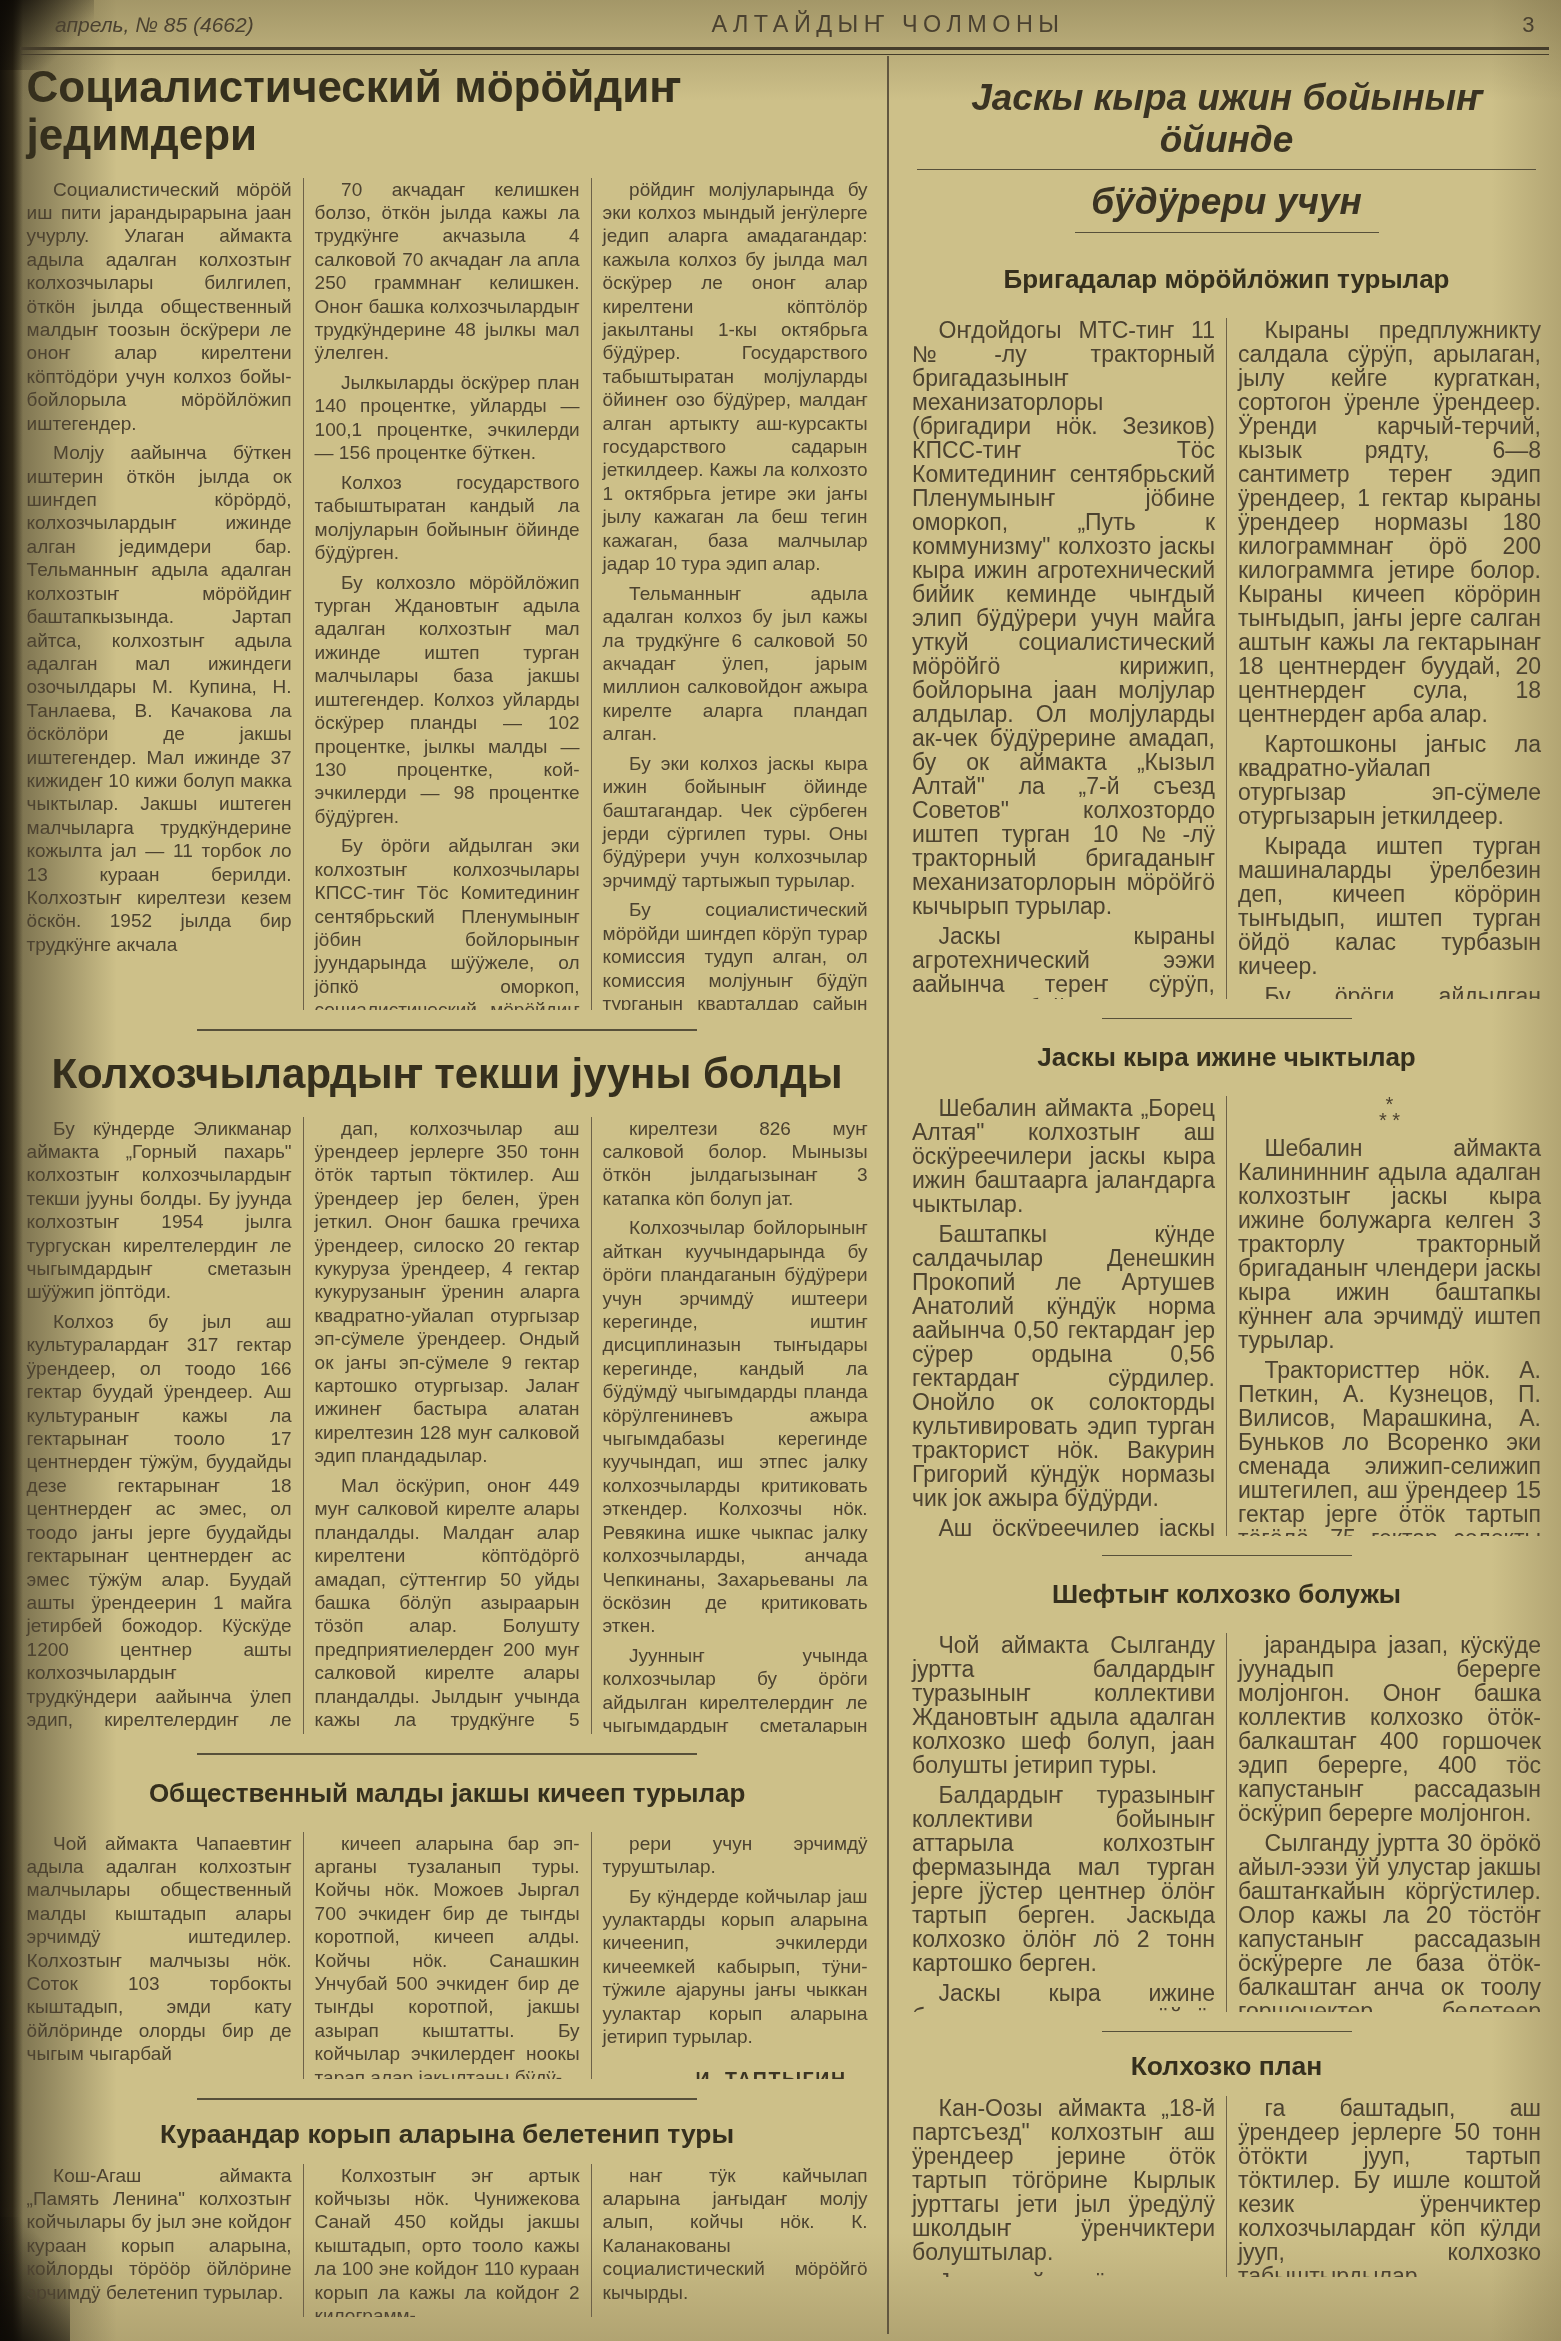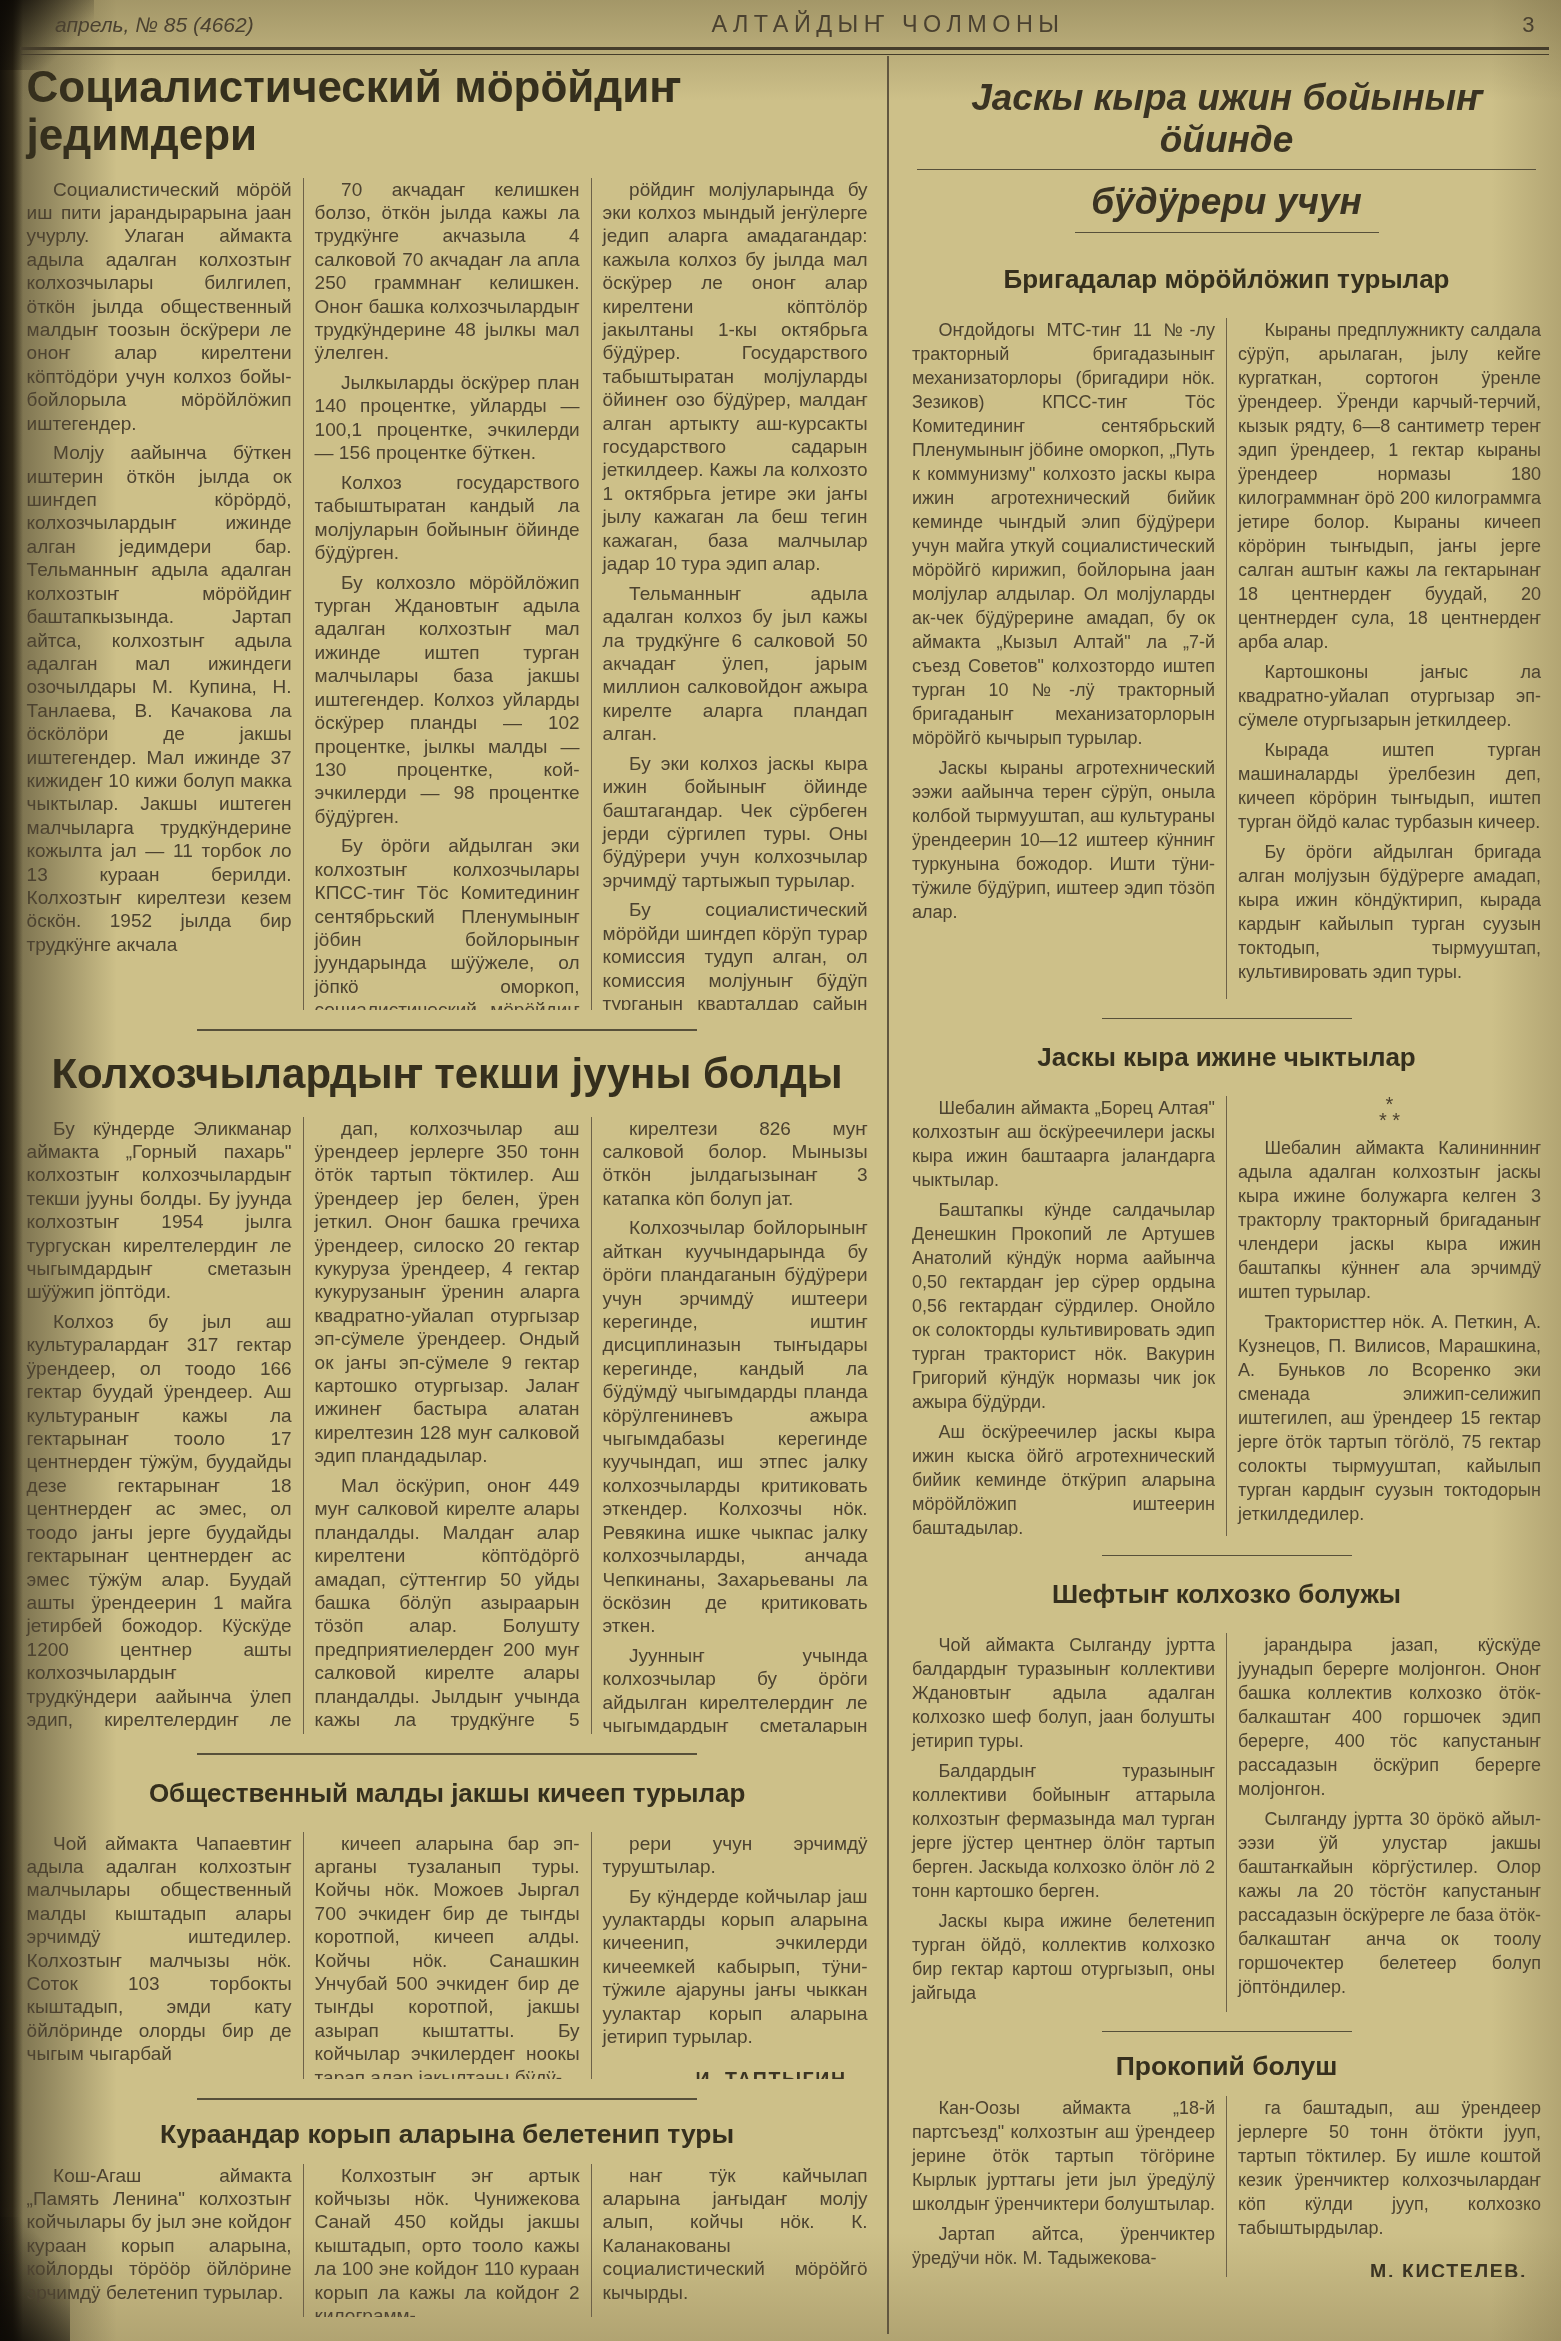--- a/index.html
+++ b/index.html
@@ -49,21 +49,21 @@
   .hrule.short{width:250px;border-top-width:1.6px;}
 
   .banner{text-align:center;font-style:italic;font-weight:bold;color:#3a3322;}
   .banner .l1{font-size:37px;line-height:42px;}
   .banner .l2{font-size:37px;line-height:42px;margin-top:11px;}
   .banner-rule{border-top:1.6px solid #57503a;margin:7.8px 15.6px 0;}
   .banner-underline{width:304px;border-top:1.6px solid #57503a;margin:9.4px auto 0;}
 
   .asterisks{text-align:center;font-size:20px;line-height:15.6px;color:#4c4230;margin:1.6px 0 7.8px;}
 
-  .rbody .col p{font-size:18px;line-height:24px;}
+  .rbody .col p{font-size:23px;line-height:24px;}
   .h-a1{height:832px;}
   .h-b1{height:617px;}
   .h-c1{height:247px;}
   .h-d1{height:153px;}
   .h-r1{height:681px;}
   .h-r2{height:440px;}
   .h-r3{height:379px;}
   .h-r4{height:181px;}
 </style>
 </head>
@@ -250,21 +250,21 @@
               <p>Сылганду јуртта 30 ӧрӧкӧ айыл-ээзи ӱй улустар јакшы баштаҥкайын кӧргӱстилер. Олор кажы ла 20 тӧстӧҥ капустаныҥ рассадазын ӧскӱрерге ле база ӧтӧк-балкаштаҥ анча ок тоолу горшочектер белетеер болуп јӧптӧндилер.</p>
             </div>
           <div class="sig">А. ВАСИЛЬЕВА.</div>
         </div>
       </div>
     </div>
 
     <div class="hrule short"></div>
 
     <div class="rbody">
-      <h3 class="head-d">Прокопий болуш</h3>
+      <h3 class="head-d">Колхозко план</h3>
       <div class="cols h-r4">
         <div class="col">
             <p>Кан-Оозы аймакта „18-й партсъезд" колхозтыҥ аш ӱрендеер јерине ӧтӧк тартып тӧгӧрине Кырлык јурттагы јети јыл ӱредӱлӱ школдыҥ ӱренчиктери болуштылар.</p>
             <p>Јартап айтса, ӱренчиктер ӱредӱчи нӧк. М. Тадыжекова-</p>
           </div>
         <div class="col">
           <div>
               <p>га баштадып, аш ӱрендеер јерлерге 50 тонн ӧтӧкти јууп, тартып тӧктилер. Бу ишле коштой кезик ӱренчиктер колхозчылардаҥ кӧп кӱлди јууп, колхозко табыштырдылар.</p>
             </div>
           <div class="sig">М. КИСТЕЛЕВ.</div>

